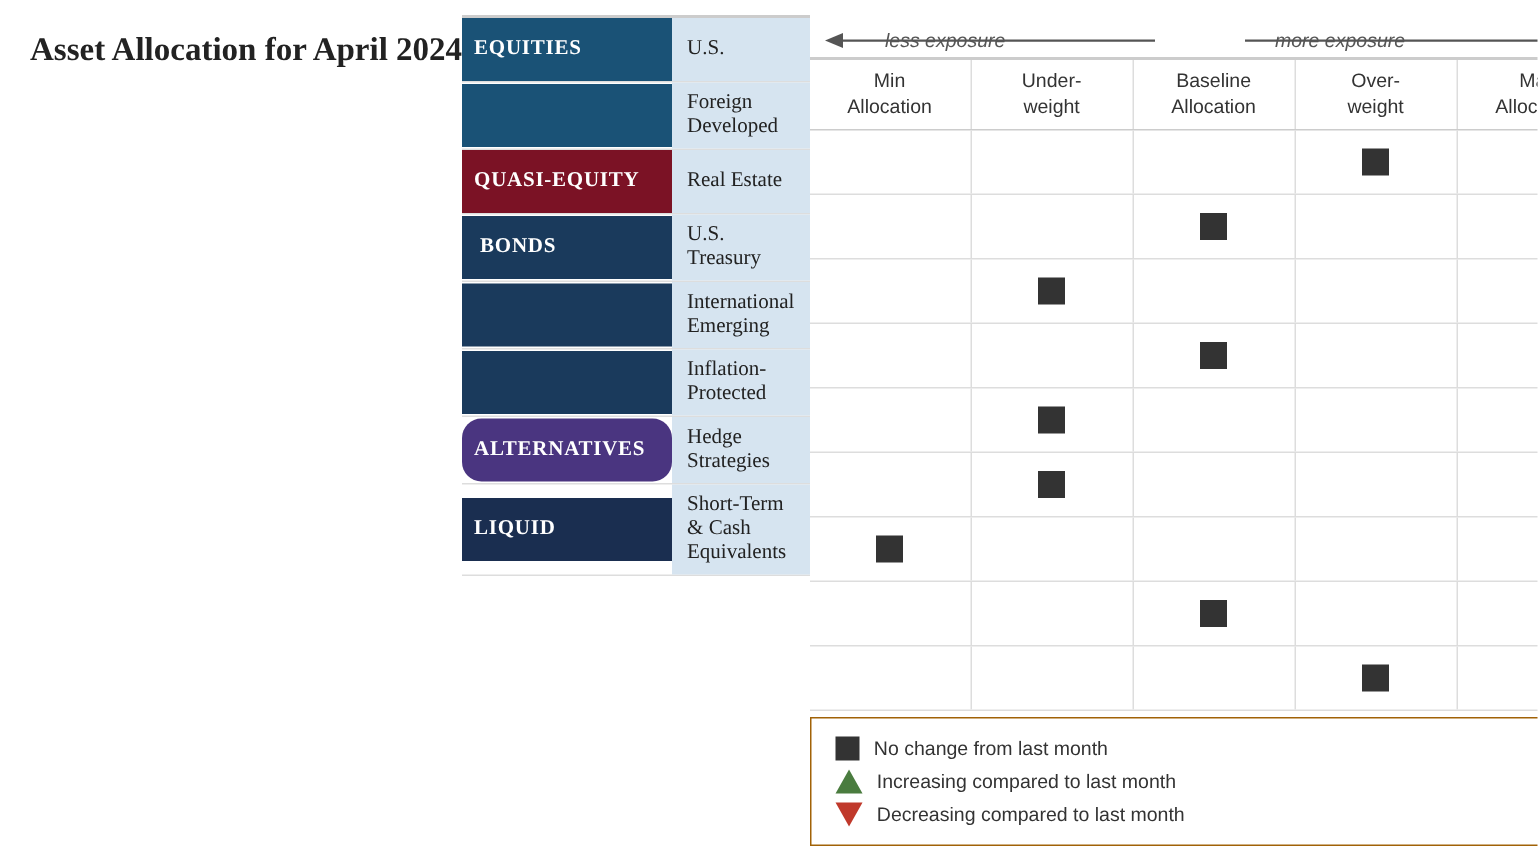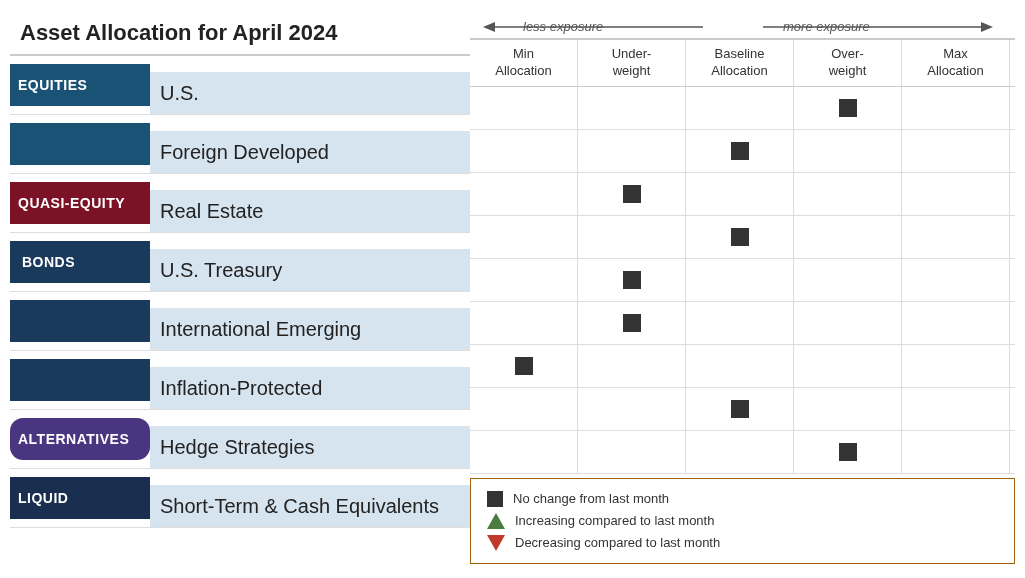--- a/index.html
+++ b/index.html
@@ -23,21 +23,22 @@
     .top-row {
       display: flex;
       flex-direction: row;
       align-items: flex-start;
     }
 
     
     .left-section {
       flex: 0 0 460px;
       display: flex;
-      flex-direction: column;
+      flex-direction: row;
+      font-family: Liberation Serif, serif;
     }
 
     .page-title {
       font-size: 22px;
       font-weight: bold;
       color: #222;
       padding: 10px 0 8px 10px;
       white-space: nowrap;
     }
 
@@ -74,25 +75,24 @@
     .cat-quasi { background: #7b1225; }
     .cat-bonds { background: #1a3a5c; padding-left: 12px; }
     .cat-alternatives { background: #4a3580; border-radius: 13px; }
     .cat-liquid { background: #1a2e50; }
 
     .sub-cell {
       flex: 1;
       display: flex;
       align-items: center;
       padding: 6px 10px;
-      font-size: 20px;
+      font-size: 14px;
       color: #222;
       background: #d6e4f0;
       min-height: 42px;
-      margin-top: 16px;
     }
 
     
     .right-section {
       flex: 1;
       display: flex;
       flex-direction: column;
       margin-left: 0;
     }
 

